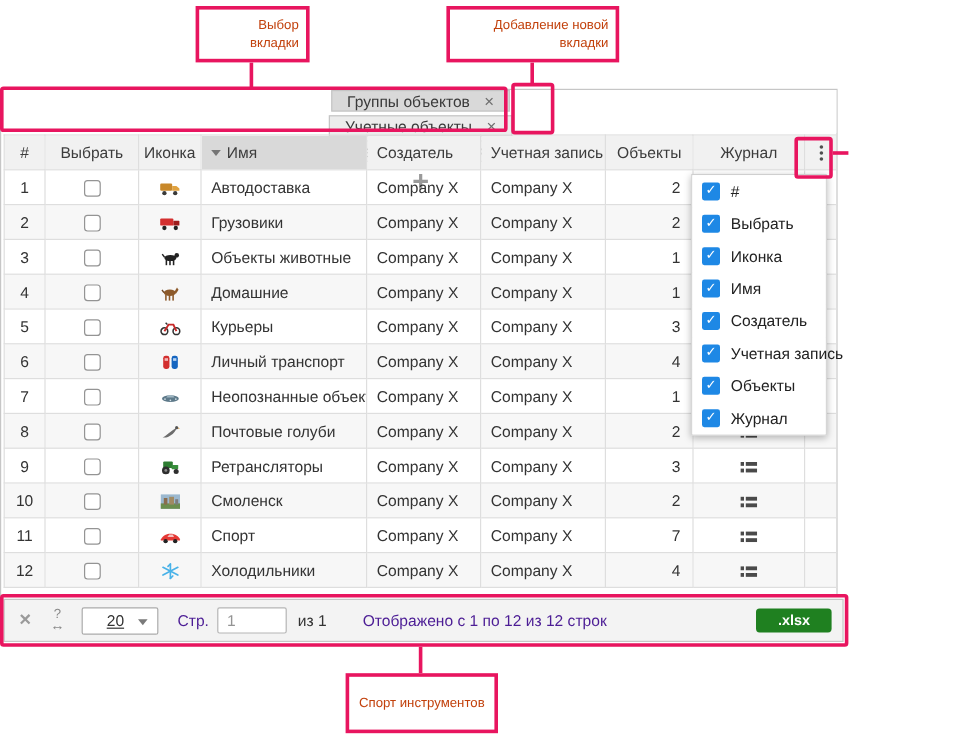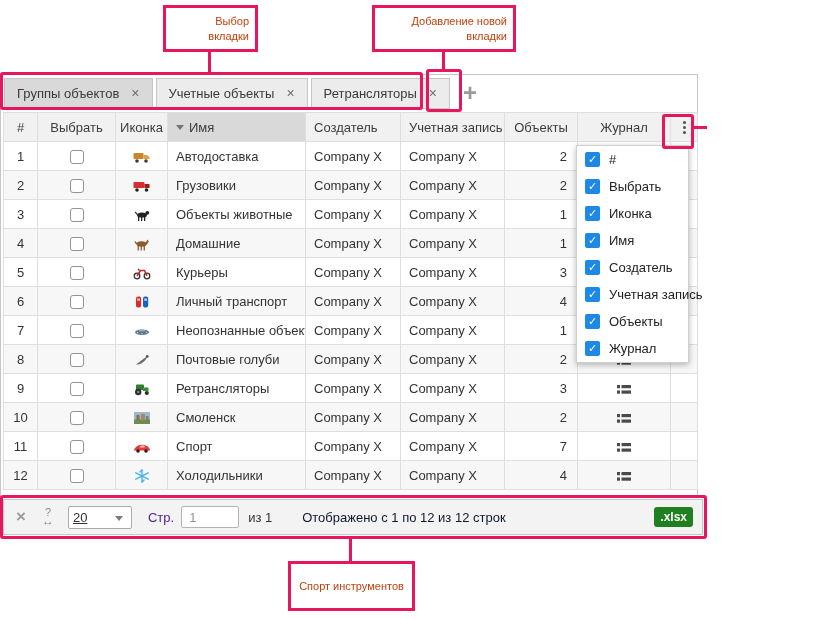--- a/index.html
+++ b/index.html
@@ -15,21 +15,21 @@
     display: flex; align-items: center; justify-content: center;
     text-align: right; font-size: 11px; color: #c2410c; line-height: 1.3;
     z-index: 12; padding: 2px 6px;
   }
   .pink-line { position: absolute; background: var(--pink); z-index: 11; }
   .pink-rect { position: absolute; border: 3px solid var(--pink); z-index: 10; border-radius: 3px; pointer-events:none; }
   
   .panel { position: absolute; left: 0; top: 74px; width: 698px; height: 423px;
            background: #fff; border: 1px solid #c6c6c6; }
   .tabbar { position: absolute; left: 0; top: 0; width: 100%; height: 36px;
-            display: flex; align-items: center; padding-left: 3px; gap: 3px; background: #fff; }
+            display: flex; align-items: center; padding-left: 3px; gap: 3px; background: #fff; flex-direction: column; }
   .tab { height: 31px; display: flex; align-items: center; gap: 12px;
          padding: 0 12px; background: #ececec; border: 1px solid #c5c5c5;
          color: #3a3a3a; cursor: pointer; white-space: nowrap; }
   .tab.active { background: #d9d9d9; }
   .tabx { color: #6e6e6e; font-size: 14px; }
   .tab-add { width: 34px; height: 31px; display:flex; align-items:center; justify-content:center;
              color: #9a9a9a; font-size: 24px; font-weight: bold; cursor: pointer; }
   
   table.grid { position: absolute; left: 2px; top: 37px; width: 694px;
                border-collapse: collapse; table-layout: fixed; }
@@ -60,33 +60,33 @@
   
   .toolbar { position: absolute; left: 3px; top: 499px; width: 700px; height: 36px;
              background: #f3f3f3; border: 1px solid #c6c6c6;
              display: flex; align-items: center; }
   .tb-x { color: #9a9a9a; font-size: 17px; font-weight:bold; margin-left: 12px; cursor:pointer; }
   .tb-fit { display:flex; flex-direction:column; align-items:center; line-height:9px;
             color:#8a8a8a; margin-left: 16px; cursor:pointer; font-size:11px; }
   .tb-fit .ar { font-size: 12px; }
   .tb-select { position: relative; width: 64px; height: 23px; border: 1px solid #ababab;
                border-radius: 2px; background: #fff; margin-left: 14px;
-               display:flex; align-items:center; padding-left: 4px; cursor:pointer; color:#333;text-decoration:underline; }
+               display:flex; align-items:center; padding-left: 20px; cursor:pointer; color:#333;text-decoration:underline; }
   .tb-select .chev { position:absolute; right:8px; top:9px; width:0; height:0;
                border-left:4px solid transparent; border-right:4px solid transparent;
                border-top:5px solid #7a7a7a; }
   .tb-lab { margin-left: 16px; color:#4c1d95; }
   .tb-input { width: 58px; height: 22px; border: 1px solid #b5b5b5; border-radius:2px;
               margin-left: 7px; padding-left: 7px; color:#949494; font-size:13px;
               font-family: inherit; background:#fff; }
   .tb-of { margin-left: 9px; color:#333; }
-  .tb-status { margin-left: 30px; color:#0f172a; }
+  .tb-status { margin-left: 30px; color:#4c1d95; }
   .tb-spacer { flex: 1; }
   .tb-xlsx { background: var(--green); color: #fff; font-size: 12px; font-weight: bold;
-             padding: 3px 6px; border-radius: 3px; margin-right: 9px; cursor:pointer; }
+             padding: 3px 18px; border-radius: 3px; margin-right: 9px; cursor:pointer; }
 </style>
 </head>
 <body>
 
 <div class="stage" style="--pink: #e8155f;">
 
   <div class="callout" style="left:163px; top:5px; width:95px; height:47px;">Выбор вкладки</div>
   <div class="pink-line" style="left:208px; top:52px; width:3px; height:22px;"></div>
 
   <div class="callout" style="left:372px; top:5px; width:144px; height:47px;">Добавление новой вкладки</div>

